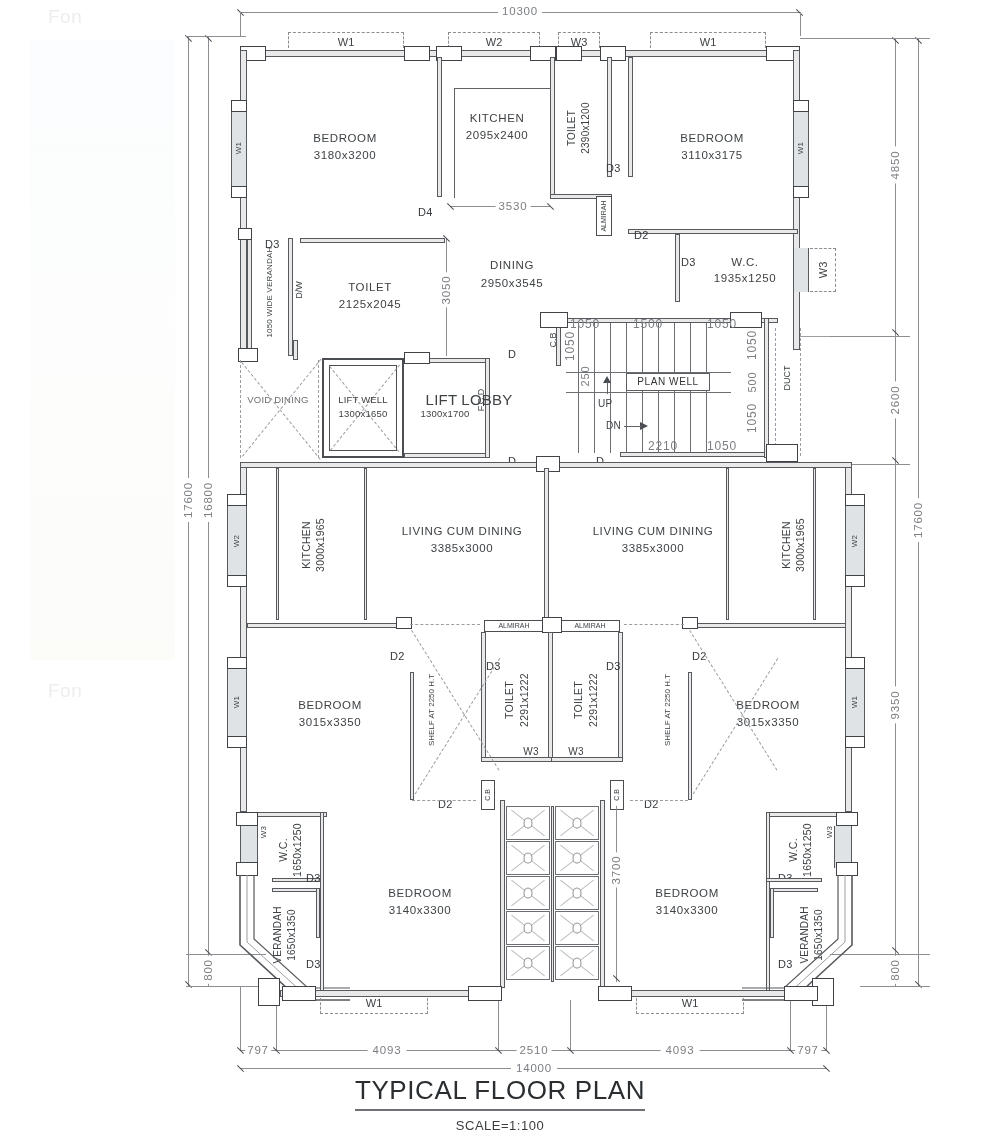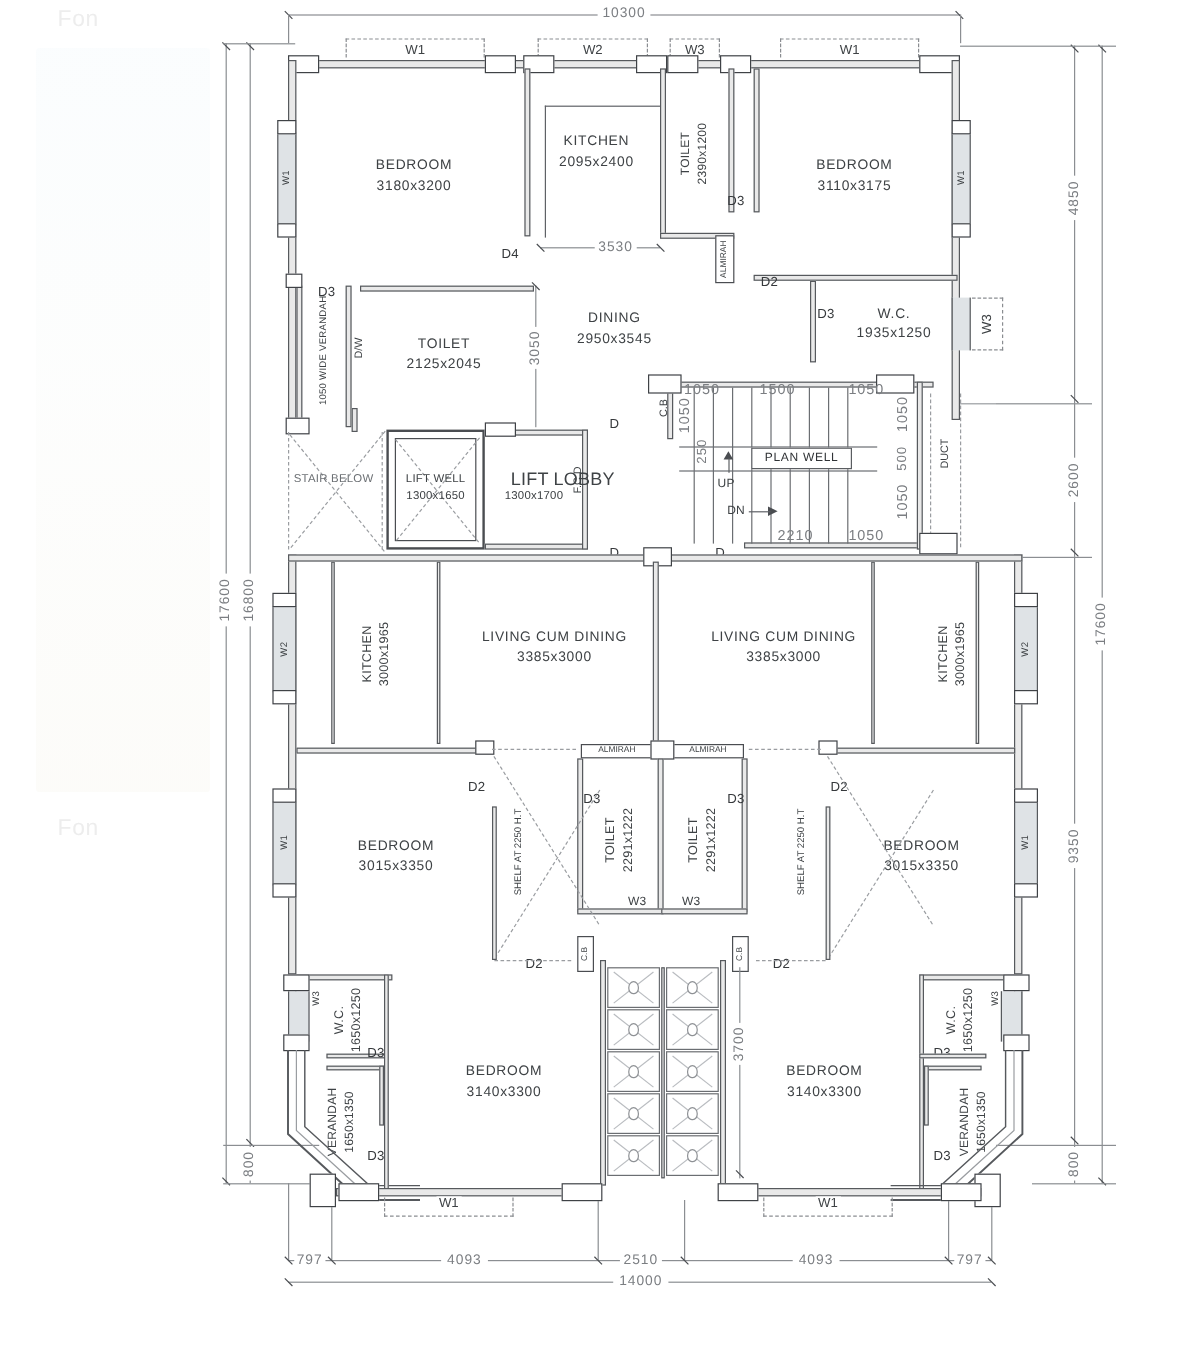--- a/index.html
+++ b/index.html
@@ -331,21 +331,21 @@
   <div class="lbl dimtxt rot" style="left:446px; top:290px; background:#fff; padding:0 3px;">3050</div>
 
   <div class="lbl room c" style="left:512px; top:265px;">DINING</div>
   <div class="lbl room c" style="left:512px; top:283px;">2950x3545</div>
 
   <div class="dashv" style="left:240px; top:360px; height:98px;"></div>
   <div class="dashv" style="left:318px; top:360px; height:98px;"></div>
   <div class="dash" style="left:242px; top:362px; width:125px; transform:rotate(51deg);"></div>
   <div class="dash" style="left:242px; top:456px; width:125px; transform:rotate(-51deg);"></div>
   <div class="lbl c" style="left:278px; top:400px; font-size:9.5px; line-height:12px; color:#6c7074;">
-    <span>STAIR BELOW</span>
+    <span>VOID DINING</span>
   </div>
 
   <div class="wall" style="left:322px; top:358px; width:82px; height:100px; border-width:2px;"></div>
   <div class="wall" style="left:329px; top:365px; width:68px; height:86px;"></div>
   <div class="dash" style="left:330px; top:366px; width:110px; transform:rotate(51deg);"></div>
   <div class="dash" style="left:330px; top:450px; width:110px; transform:rotate(-51deg);"></div>
   <div class="lbl c" style="left:363px; top:400px; font-size:9.5px;">LIFT WELL</div>
   <div class="lbl c" style="left:363px; top:414px; font-size:9.5px;">1300x1650</div>
 
   <div class="wallfill" style="left:404px; top:358px; width:86px; height:5px;"></div>
@@ -636,15 +636,17 @@
   <div class="col" style="left:598px; top:986px; width:34px; height:15px;"></div>
   <div class="col" style="left:784px; top:986px; width:34px; height:15px;"></div>
 
   <div class="wtag open-top" style="left:320px; top:998px; width:108px; height:16px;"></div>
   <div class="wtag-label" style="left:374px; top:1003px;">W1</div>
 
   <div class="wtag open-top" style="left:636px; top:998px; width:108px; height:16px;"></div>
   <div class="wtag-label" style="left:690px; top:1003px;">W1</div>
 
   <div id="title-block">
+    <div id="plan-title">TYPICAL FLOOR PLAN</div>
+    <div id="plan-scale">SCALE=1:100</div>
   </div>
 
 </div>
 
 </body></html>

